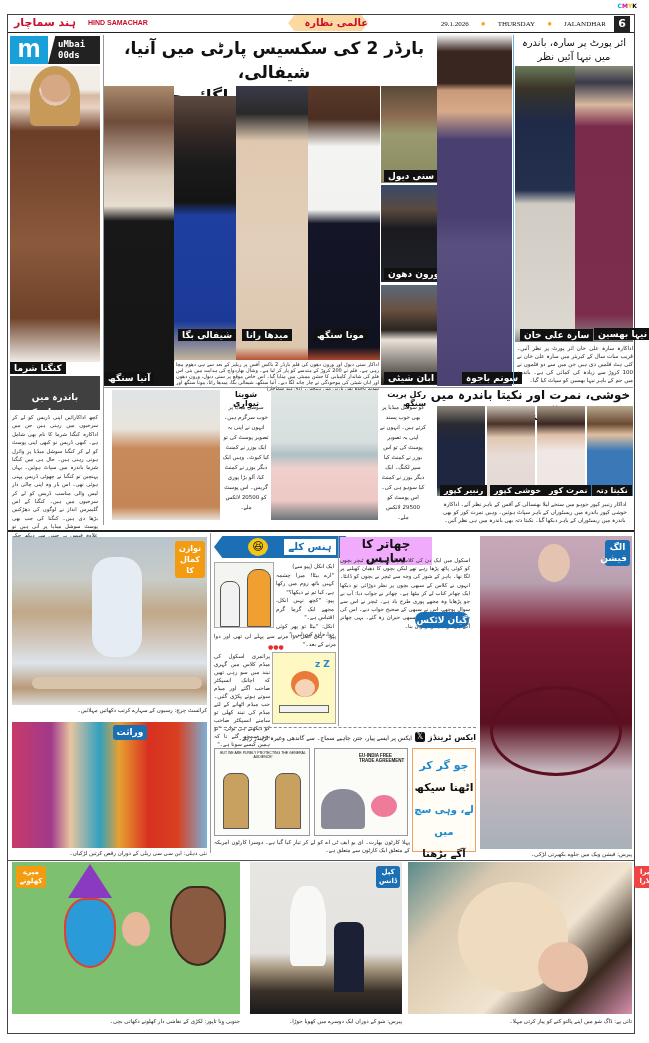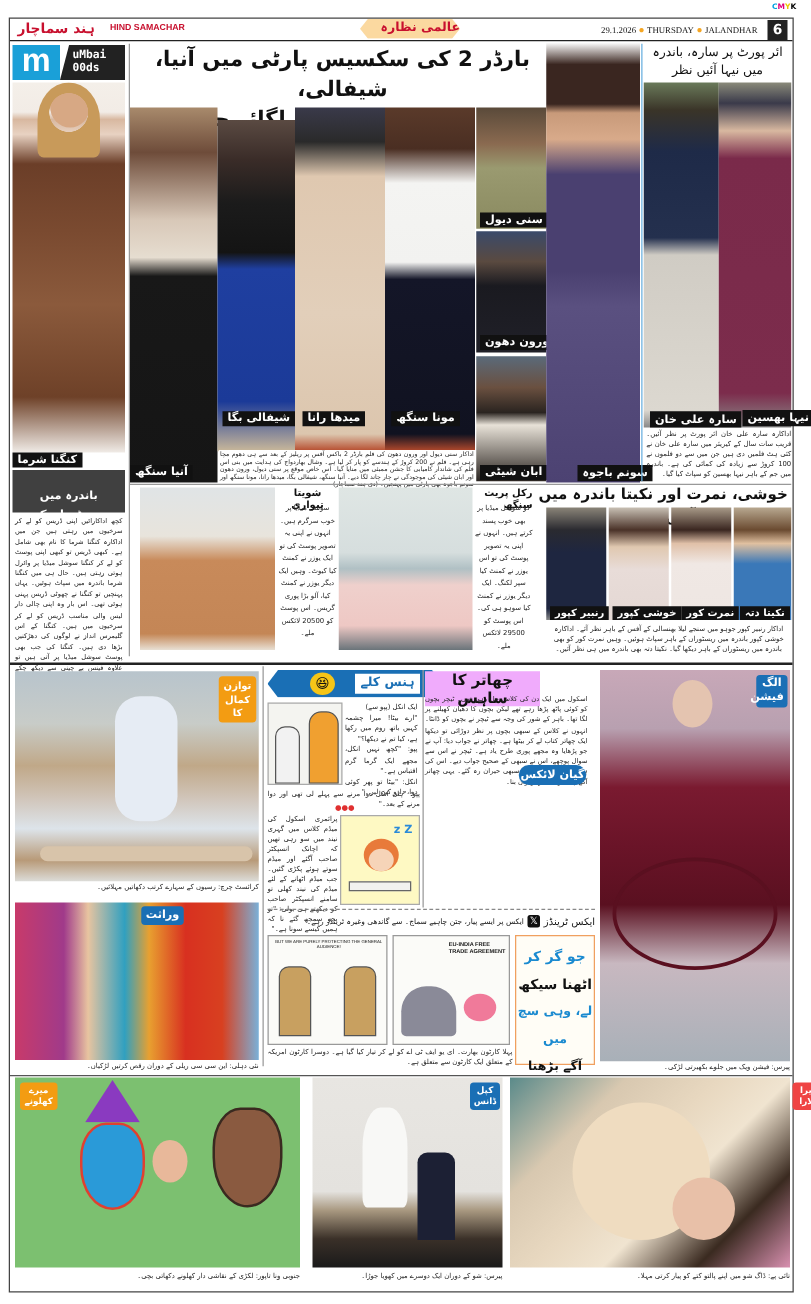--- a/index.html
+++ b/index.html
@@ -7,21 +7,21 @@
   body { font-family: "DejaVu Sans", sans-serif; color: #111; position: relative; }
   .abs { position: absolute; }
   .urdu { font-family: "DejaVu Sans", sans-serif; direction: rtl; }
   .cmyk { position: absolute; top: 2px; right: 12px; font-size: 6px; font-weight: bold; letter-spacing: 0; }
   .cmyk span:nth-child(1){color:#00a0e0}.cmyk span:nth-child(2){color:#e0007a}.cmyk span:nth-child(3){color:#e8c800}.cmyk span:nth-child(4){color:#000}
   .page-frame { position: absolute; left: 7px; top: 14px; width: 628px; height: 1020px; border: 1px solid #444; }
   .masthead { position: absolute; left: 8px; top: 15px; width: 626px; height: 18px; border-bottom: 1px solid #222; }
   .logo-ur { position: absolute; left: 6px; top: 1px; color: #c8102e; font-size: 11px; font-weight: bold; }
   .logo-en { position: absolute; left: 80px; top: 4px; color: #c8102e; font-size: 7px; font-weight: bold; font-family: "Liberation Sans", sans-serif; }
   .section-tab { position: absolute; left: 280px; top: 0; width: 80px; height: 16px; background: #fbd9a0; color: #c8102e; font-size: 10px; font-weight: bold; line-height: 16px; clip-path: polygon(8% 0, 92% 0, 100% 50%, 92% 100%, 8% 100%, 0 50%); }
-  .dateline { position: absolute; right: 28px; top: 4px; font-size: 7px; font-family: "Liberation Serif", serif; display: flex; gap: 2px; align-items: center; }
+  .dateline { position: absolute; right: 28px; top: 4px; font-size: 7px; font-family: "Liberation Serif", serif; display: flex; gap: 12px; align-items: center; }
   .dateline .dot { color: #f5a623; font-size: 8px; }
   .pgnum { position: absolute; right: 4px; top: 1px; width: 16px; height: 16px; background: #222; color: #fff; font-size: 11px; font-weight: bold; text-align: center; line-height: 16px; }
 
   .photo { position: absolute; overflow: hidden; }
   .nameplate { position: absolute; background: #111; color: #fff; font-size: 9px; font-weight: bold; padding: 1px 4px; direction: rtl; white-space: nowrap; }
   .caption { position: absolute; font-size: 5.5px; line-height: 8px; direction: rtl; text-align: justify; color: #222; }
   .badge { position: absolute; color: #fff; font-size: 9px; font-weight: bold; text-align: center; border-radius: 3px; line-height: 11px; padding: 2px 3px; direction: rtl; }
   .vrule { position: absolute; width: 1px; background: #999; }
   .hrule { position: absolute; height: 1px; background: #333; }
   .dashed { position: absolute; height: 0; border-top: 1px dashed #888; }
@@ -168,21 +168,21 @@
 
 <div class="photo" style="left:480px;top:536px;width:152px;height:313px;background:linear-gradient(180deg,#c8a8b8 0%,#b8a0b0 15%,#7a1a30 30%,#6a1428 45%,#5a1020 60%,#c8b8c0 75%,#a8b0b8 100%);">
   <div style="position:absolute;left:58px;top:8px;width:32px;height:38px;border-radius:50%;background:#e4c4b0;"></div>
   <div style="position:absolute;left:10px;top:150px;width:132px;height:90px;border:3px solid #5a1020;border-radius:50%;"></div>
 </div>
 <div class="badge" style="left:605px;top:540px;width:25px;background:#1a6fb5;">الگ فیشن</div>
 <div class="caption" style="left:480px;top:850px;width:152px;height:10px;">پیرس: فیشن ویک میں جلوے بکھیرتی لڑکی۔</div>
 
 <div class="dashed" style="left:214px;top:727px;width:262px;"></div>
 <div class="abs urdu" style="left:214px;top:731px;width:262px;height:12px;font-size:6px;display:flex;align-items:center;gap:3px;">
-  <span style="font-weight:normal;font-size:8px;">ایکس ٹرینڈز</span>
+  <span style="font-weight:bold;font-size:8px;">ایکس ٹرینڈز</span>
   <span style="display:inline-block;width:10px;height:10px;background:#111;color:#fff;font-size:8px;line-height:10px;text-align:center;border-radius:2px;">𝕏</span>
   <span>ایکس پر ایسے پیار، جتن چاہیے سماج۔ سے گاندھی وغیرہ ٹرینڈز رہے۔</span>
 </div>
 
 <div class="photo" style="left:214px;top:748px;width:96px;height:88px;background:#fbfbf8;border:1px solid #999;">
   <div class="abs" style="left:4px;top:2px;width:88px;font-size:3.5px;text-align:center;font-family:'Liberation Sans',sans-serif;">BUT WE ARE PURELY PROTECTING THE GENERAL AUDIENCE!</div>
   <div style="position:absolute;left:8px;top:24px;width:26px;height:56px;background:#c8a060;border:1px solid #555;border-radius:8px 8px 0 0;"></div>
   <div style="position:absolute;left:60px;top:24px;width:26px;height:56px;background:#c8a060;border:1px solid #555;border-radius:8px 8px 0 0;"></div>
 </div>
 <div class="photo" style="left:314px;top:748px;width:94px;height:88px;background:#fbfbf8;border:1px solid #999;">

